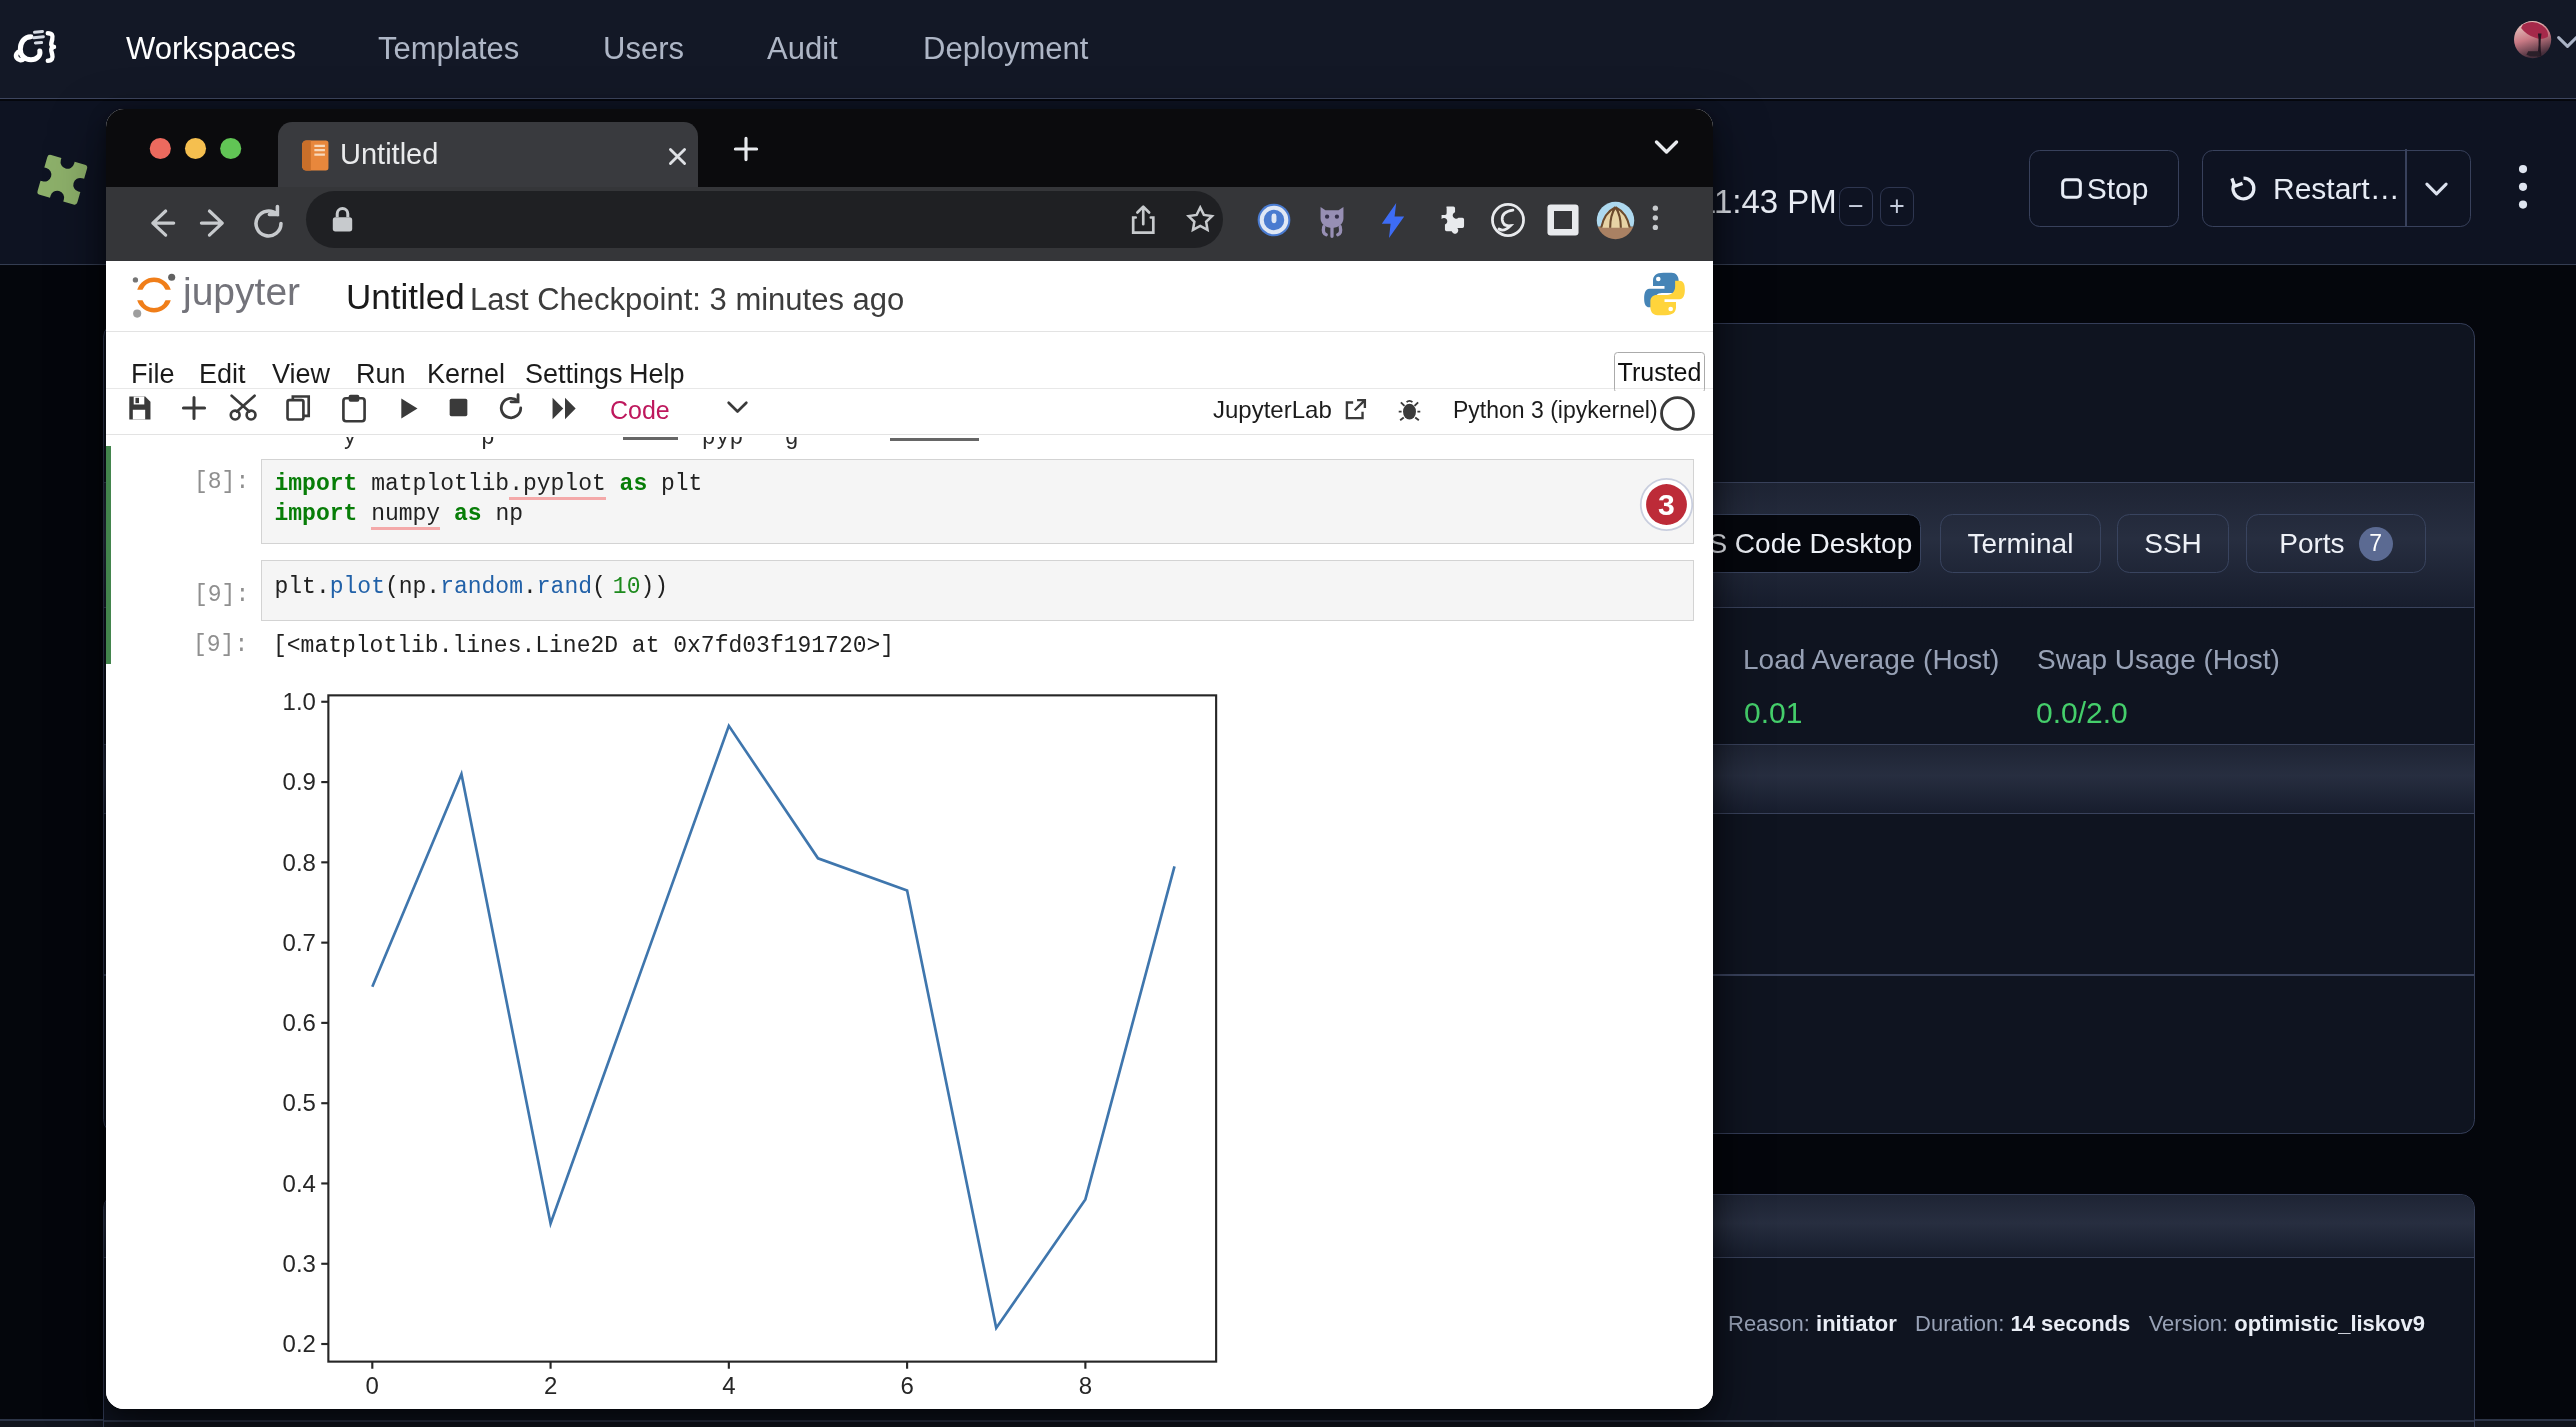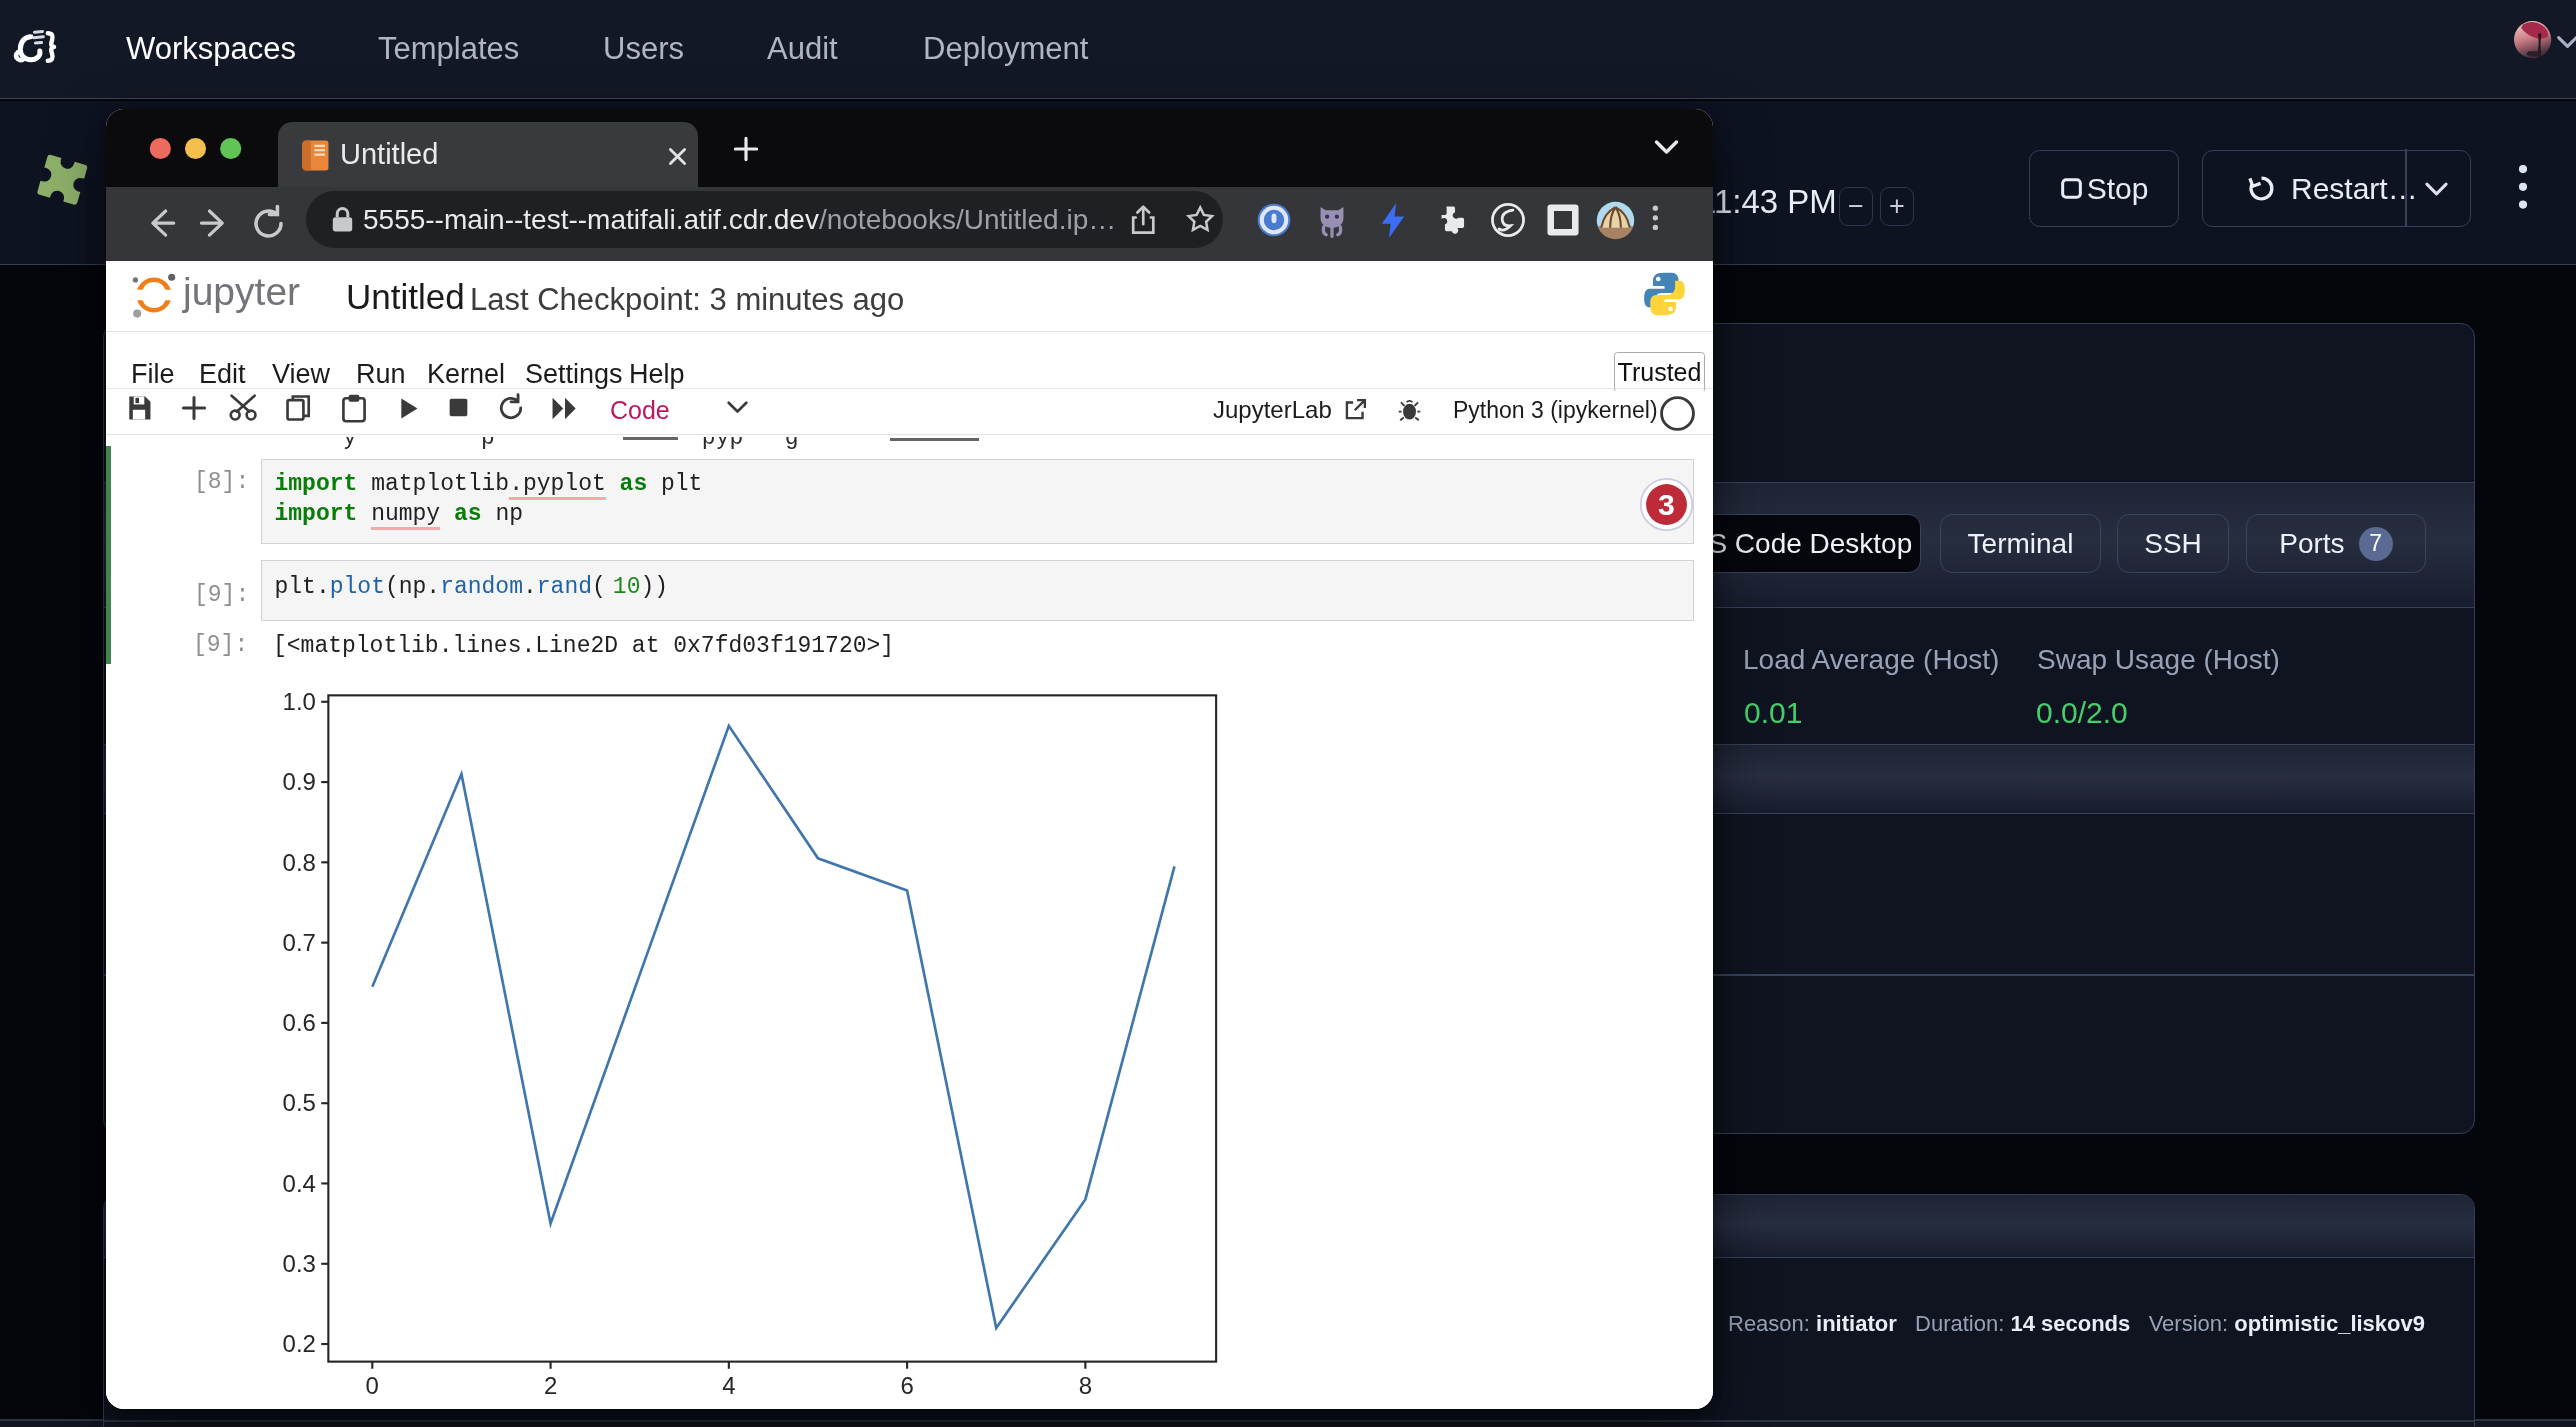--- a/index.html
+++ b/index.html
@@ -77,21 +77,21 @@
 <div id="headstrip">
   <div class="abs" style="left:1698px;top:82px;font-size:33px;color:#e9edf5;">11:43 PM</div>
   <div class="hbtn" style="left:1839px;top:86px;width:34px;height:39px;border-radius:9px;border-color:#2e3650;color:#c6cddd;font-size:27px;">−</div>
   <div class="hbtn" style="left:1880px;top:86px;width:34px;height:39px;border-radius:9px;border-color:#2e3650;color:#c6cddd;font-size:27px;">+</div>
   <div class="hbtn" style="left:2029px;top:49px;width:150px;height:77px;gap:4px;">
     <svg width="23" height="23" viewBox="0 0 26 26">
         <rect x="3" y="3" width="20" height="20" rx="4" fill="none" stroke="#e7ecf5" stroke-width="3.4"></rect>
       </svg>
     <span>Stop</span>
   </div>
-  <div class="hbtn" style="left:2202px;top:49px;width:269px;height:77px;justify-content:flex-start;padding-left:45px;gap:16px;">
+  <div class="hbtn" style="left:2202px;top:49px;width:269px;height:77px;justify-content:flex-start;padding-left:27px;gap:16px;">
     <svg width="27" height="27" viewBox="0 0 26 26">
         <path d="M13 3 a10 10 0 1 1 -9.2 6" fill="none" stroke="#e7ecf5" stroke-width="3.2"></path>
         <path d="M3 2 v8 h8" fill="none" stroke="#e7ecf5" stroke-width="3.2" transform="rotate(-20 6 6)"></path>
       </svg>
     <span>Restart…</span>
     <div class="abs" style="left:202px;top:-1.8px;width:1.8px;height:77px;background:#38415c;"></div>
     <svg class="abs" style="left:221px;top:29px" width="25" height="18" viewBox="0 0 26 18">
         <path d="M3 4 L13 14 L23 4" fill="none" stroke="#dbe1ee" stroke-width="3.2" stroke-linecap="round" stroke-linejoin="round"></path>
       </svg>
   </div>
@@ -168,21 +168,20 @@
       </svg>
     <svg class="abs" style="left:142px;top:16px" width="41" height="41" viewBox="0 0 46 46">
         <path d="M37 23 a14 14 0 1 1 -4.2 -10 M33 4 v9 h-9" stroke="#c7cacd" stroke-width="4" fill="none" stroke-linecap="round"></path>
       </svg>
   </div>
   <div id="urlpill">
     <svg class="abs" style="left:23px;top:14.2px" width="27" height="30" viewBox="0 0 30 34">
       <rect x="4" y="14" width="22" height="16" rx="3" fill="#c7cacd"></rect>
       <path d="M9 14 v-4 a6 6 0 0 1 12 0 v4" fill="none" stroke="#c7cacd" stroke-width="3.4"></path>
     </svg>
-    <div class="abs" style="left:57px;top:13.4px;font-size:28px;color:#e8eaed;white-space:nowrap;">5555--main--test--matifali.atif.cdr.dev<span style="color:#9aa0a6;">/notebooks/Untitled.ip…</span></div>
     <svg class="abs" style="left:823px;top:12.5px" width="28.5" height="32" viewBox="0 0 34 38">
       <path d="M17 4 v20 M10 10 L17 3 L24 10" stroke="#c7cacd" stroke-width="3.2" fill="none" stroke-linecap="round" stroke-linejoin="round"></path>
       <path d="M8 16 h-3 v18 h24 v-18 h-3" stroke="#c7cacd" stroke-width="3.2" fill="none" stroke-linecap="round"></path>
     </svg>
     <svg class="abs" style="left:880px;top:14.2px" width="28.5" height="28.5" viewBox="0 0 34 34">
       <path d="M17 3 l4.3 8.8 9.7 1.4 -7 6.8 1.7 9.6 -8.7 -4.6 -8.7 4.6 1.7 -9.6 -7 -6.8 9.7 -1.4 z" fill="none" stroke="#c7cacd" stroke-width="3"></path>
     </svg>
   </div>
 
   <svg class="abs" style="left:1150px;top:93px" width="36" height="36" viewBox="0 0 44 44">

